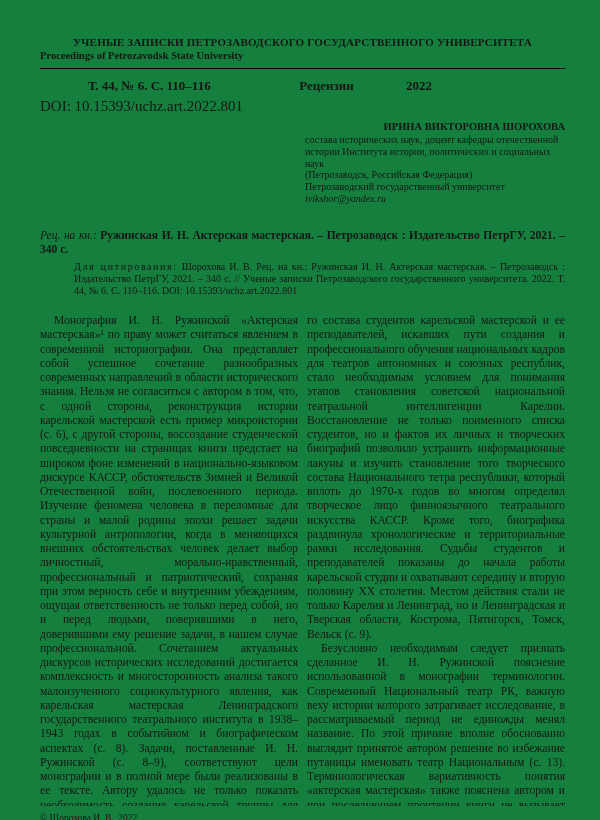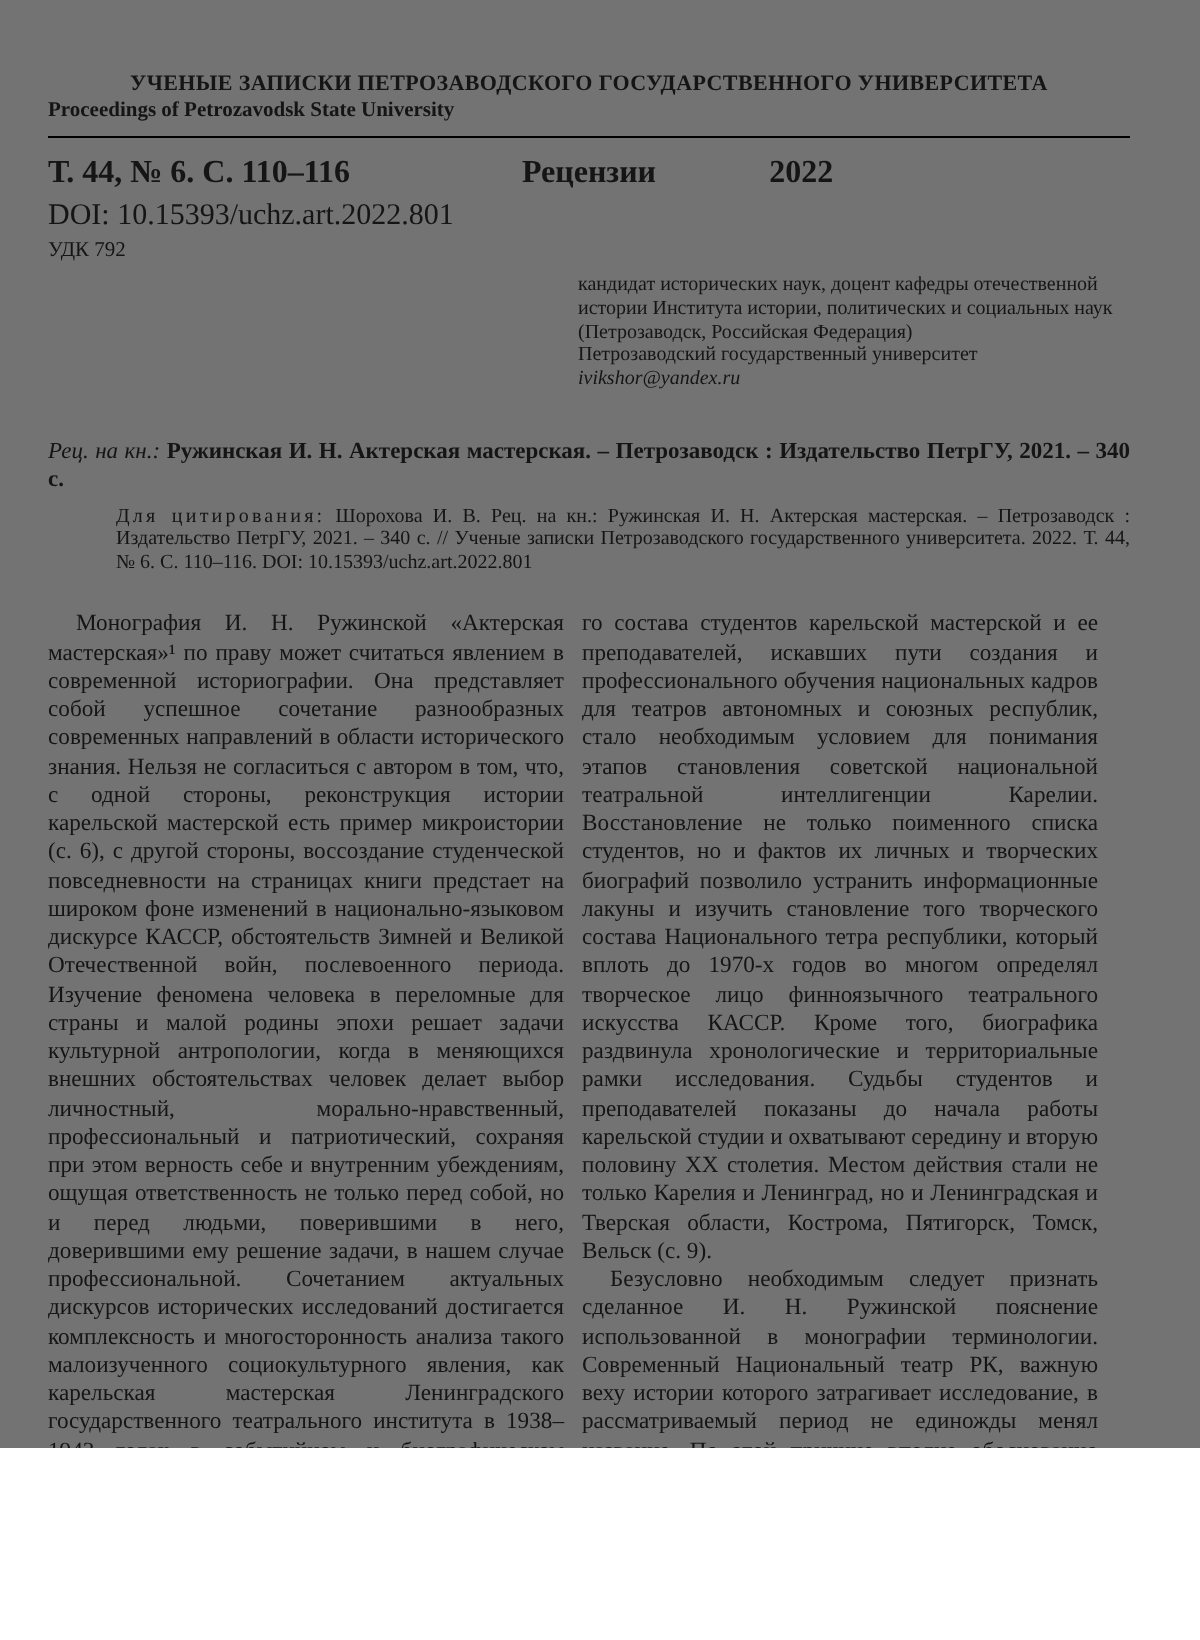--- a/index.html
+++ b/index.html
@@ -10,24 +10,24 @@
   body {
     width: 600px;
     height: 820px;
     font-family: "Liberation Serif", "DejaVu Serif", serif;
     color: #151515;
     overflow: hidden;
   }
   .page {
     box-sizing: border-box;
     width: 600px;
-    height: 724px;
-    padding: 36px 35px 0 24px;
+    height: 820px;
+    padding: 36px 35px 0 40px;
     overflow: hidden;
-    background: #737373;
+    background: #15803d;
   }
   
   .jt-ru {
     text-align: center;
     font-weight: bold;
     font-size: 11px;
     letter-spacing: 0.2px;
     white-space: nowrap;
   }
   .jt-en {
@@ -38,21 +38,22 @@
   }
   .rule {
     border: none;
     border-top: 1.2px solid #000;
     margin: 7px 0 0 0;
   }
   .info-row {
     display: flex;
     margin-top: 9px;
     font-weight: bold;
-    font-size: 16px;
+    font-size: 13px;
+    margin-left: 48px;
   }
   .info-row .cell-left   { flex: 1; text-align: left; }
   .info-row .cell-center { flex: 1; text-align: center; }
   .info-row .cell-right  { flex: 1; text-align: left; }
   .doi { font-size: 15px; margin-top: 4px; }
   .udc { font-size: 10.5px; margin-top: 3px; }
   
   .author { margin-top: 6px; }
   .author-name {
     text-align: right;
@@ -113,26 +114,26 @@
   <header>
     <div class="jt-ru">УЧЕНЫЕ ЗАПИСКИ ПЕТРОЗАВОДСКОГО ГОСУДАРСТВЕННОГО УНИВЕРСИТЕТА</div>
     <div class="jt-en">Proceedings of Petrozavodsk State University</div>
     <hr class="rule">
     <div class="info-row">
       <span class="cell-left">Т. 44, № 6. С. 110–116</span>
       <span class="cell-center">Рецензии</span>
       <span class="cell-right">2022</span>
     </div>
     <div class="doi">DOI: 10.15393/uchz.art.2022.801</div>
-    <div class="udc">УДК 792</div>
   </header>
 
   <section class="author">
+    <div class="author-name">ИРИНА ВИКТОРОВНА ШОРОХОВА</div>
     <div class="author-details">
-      <div>кандидат исторических наук, доцент кафедры отечественной истории Института истории, политических и социальных наук</div>
+      <div>состава исторических наук, доцент кафедры отечественной истории Института истории, политических и социальных наук</div>
       <div>(Петрозаводск, Российская Федерация)</div>
       <div>Петрозаводский государственный университет</div>
       <div class="email">ivikshor@yandex.ru</div>
     </div>
   </section>
 
   <section class="review-title">
     <span class="rec-label">Рец. на кн.:</span>
     <span>Ружинская И. Н. Актерская мастерская. – Петрозаводск : Издательство ПетрГУ, 2021. – 340 с.</span>
   </section>

